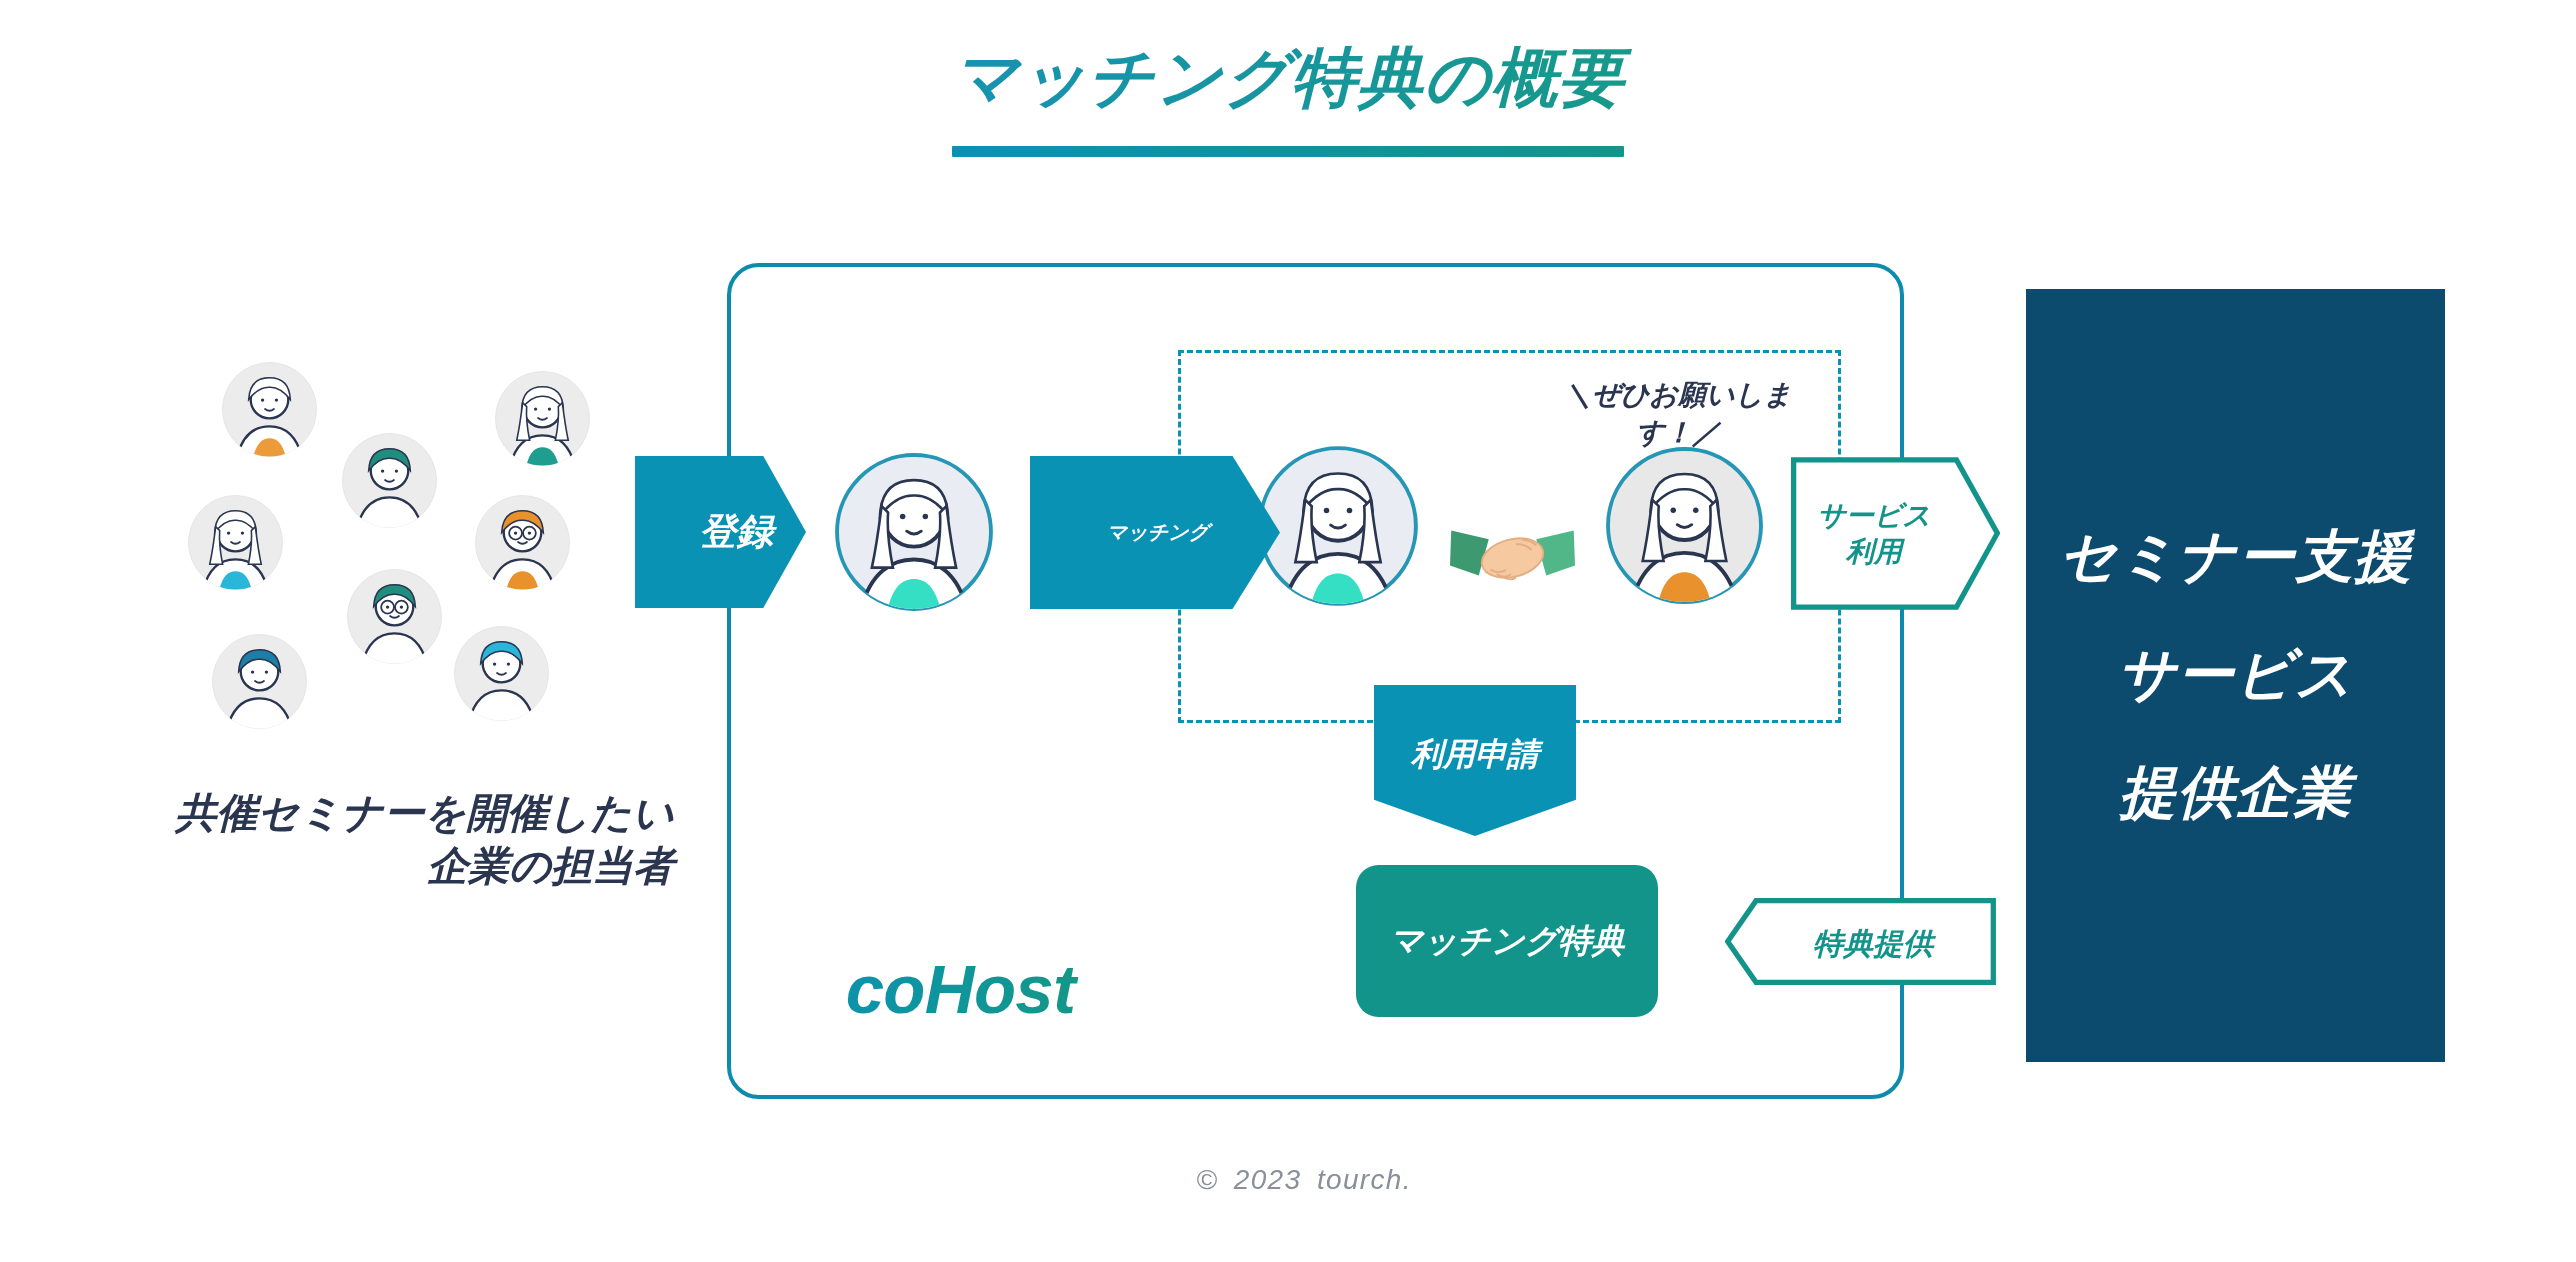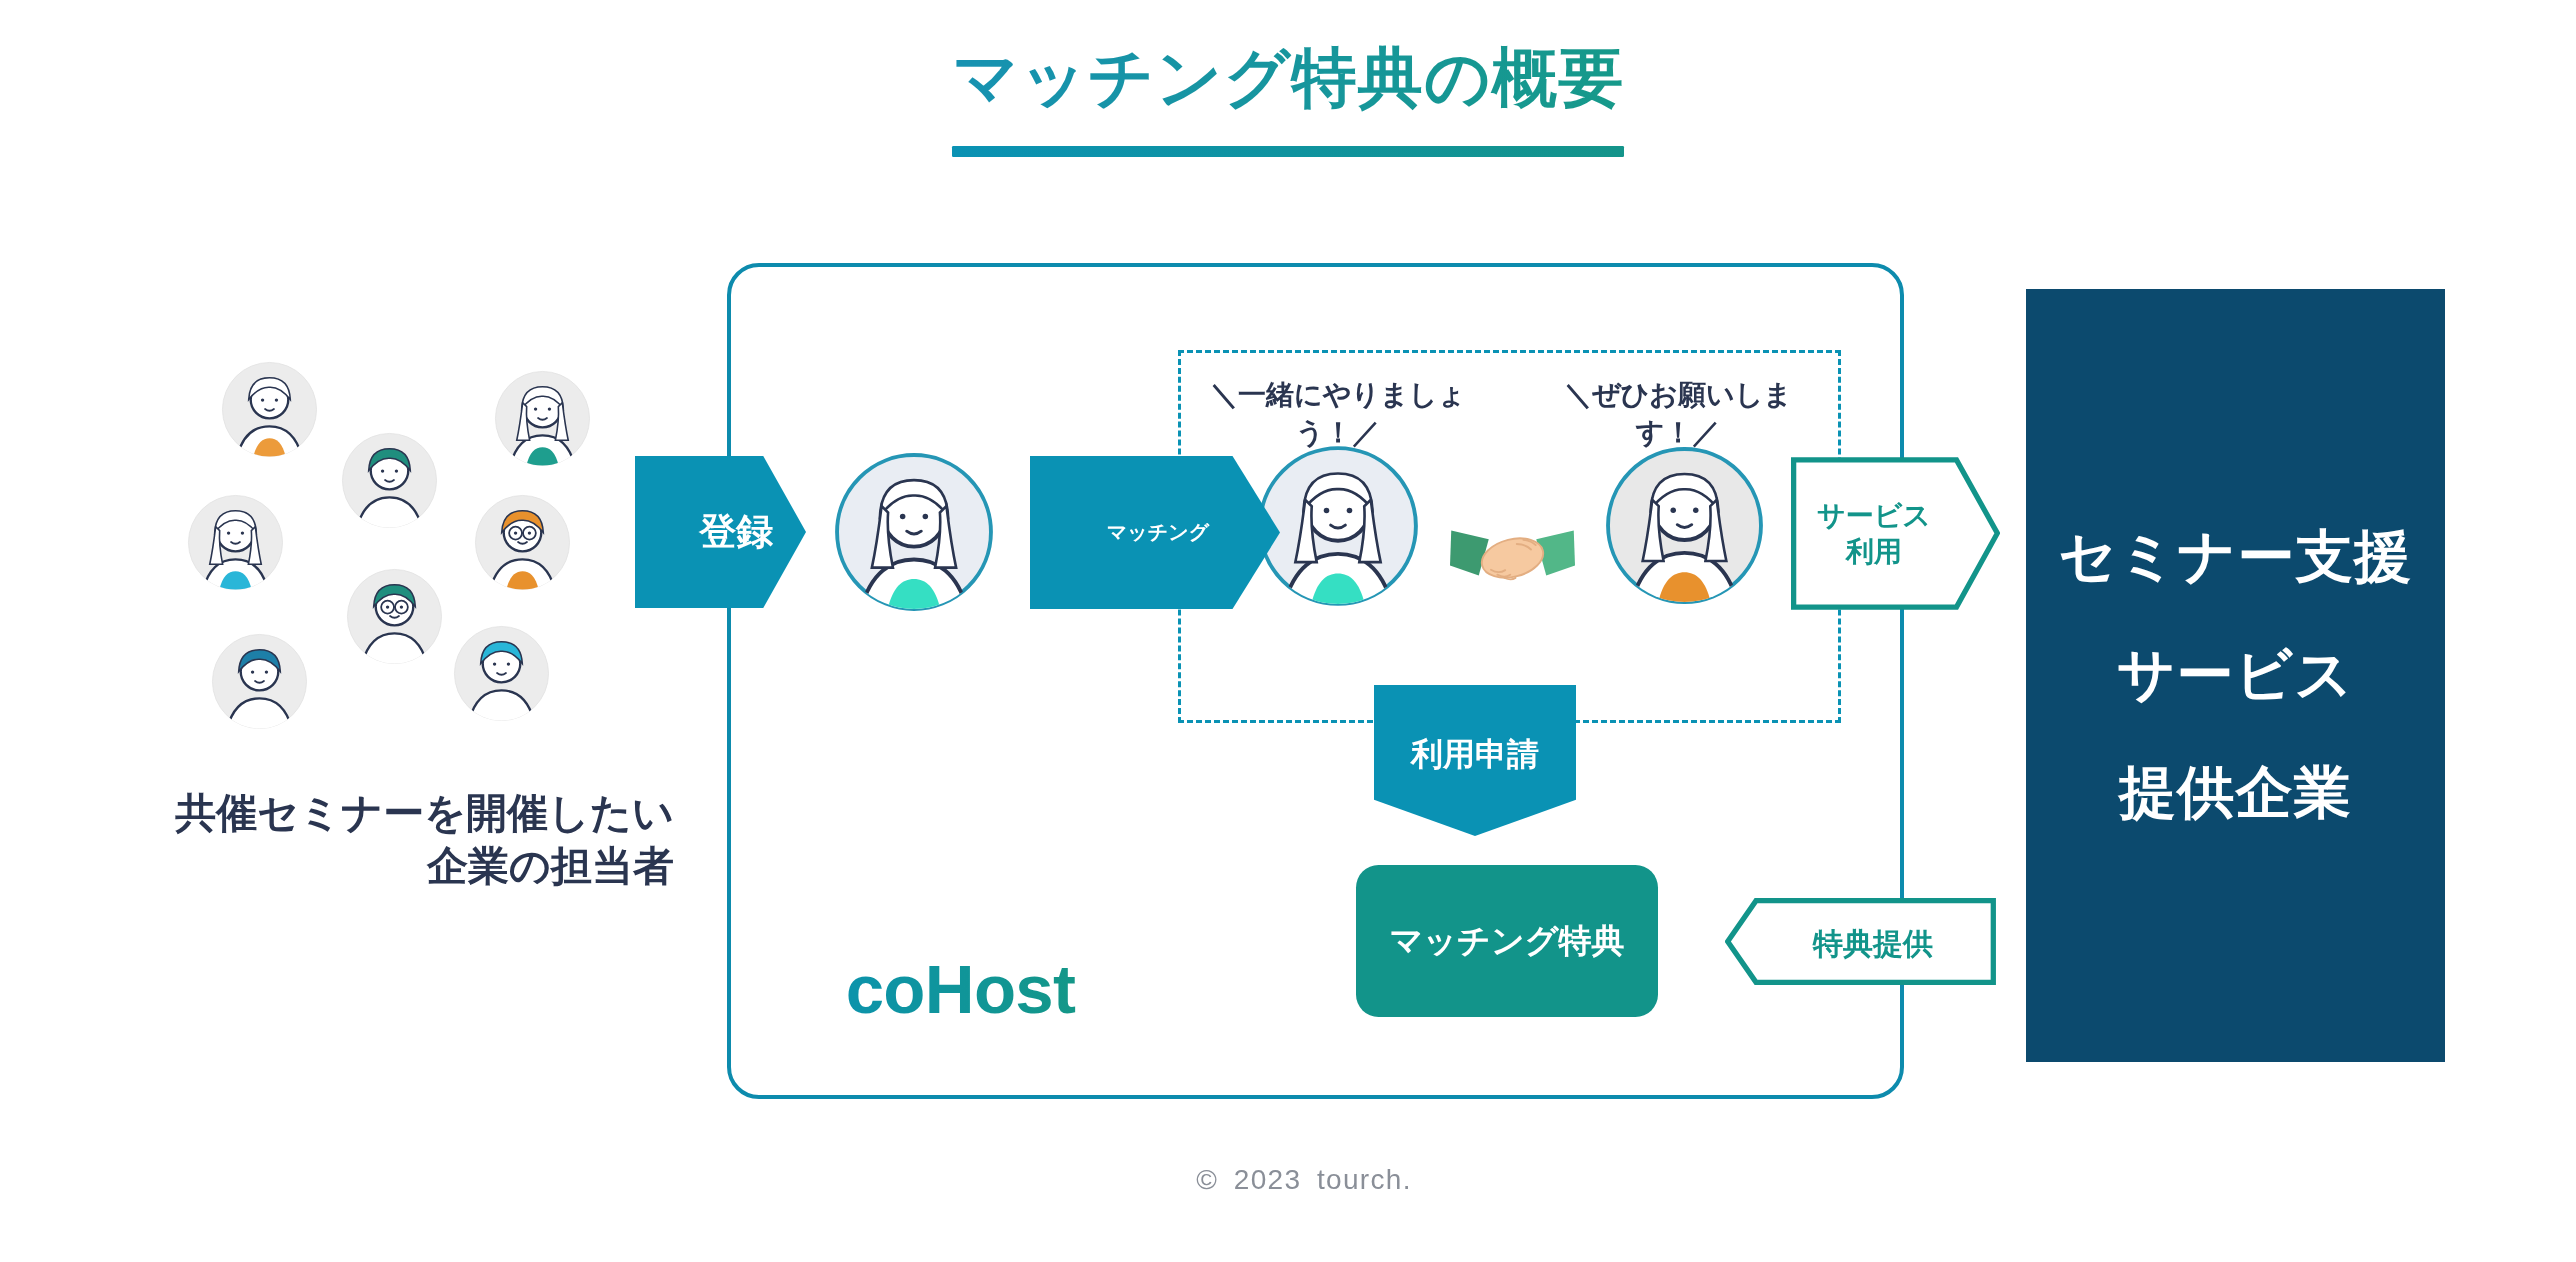--- a/index.html
+++ b/index.html
@@ -1,17 +1,17 @@
 <!DOCTYPE html>
 <html style="font-size:10.6px"><head>
 <meta charset="utf-8">
 <style>
   html,body{margin:0;padding:0;background:#ffffff;}
   body{font-family:"Liberation Sans","DejaVu Sans",sans-serif;}
-  #stage{position:relative;width:2568px;height:1263px;background:#ffffff;overflow:hidden;}
+  #stage{position:relative;width:2568px;height:1263px;background:#ffffff;overflow:hidden;font-style:italic;}
 
   
   .title{position:absolute;left:859px;top:34px;width:859px;text-align:center;
          font-size:65px;font-weight:900;letter-spacing:1.3px;color:#15909E;
          background:linear-gradient(90deg,#1791B7 0%,#169A84 100%);
          -webkit-background-clip:text;background-clip:text;}
   @supports ((-webkit-background-clip:text) or (background-clip:text)){
     .title{color:transparent;}
   }
   .title-underline{position:absolute;left:952px;top:146px;width:672px;height:11.2px;
@@ -248,21 +248,20 @@
   <div class="main-box"></div>
   <div class="dashed-box"></div>
 
   <div class="arrow-right arrow-register">
     <span>登録</span>
   </div>
   <div class="arrow-right arrow-matching">
     <span>マッチング</span>
   </div>
 
-  <div class="speech speech-left">＼一緒にやりましょう！／</div>
   <div class="speech speech-right">＼ぜひお願いします！／</div>
 
   <div id="large-avatars">
       <div class="avatar" style="left: 833px; top: 451px;"><svg viewBox="0 0 100 100" width="162" height="162">
     <defs>
             <clipPath id="cliplarge-avatars0">
               <circle cx="50" cy="50" r="47.5"></circle>
             </clipPath>
           </defs>
     <circle cx="50" cy="50" r="47.5" fill="#E9EDF3" stroke="#2596B5" stroke-width="2.4"></circle>

